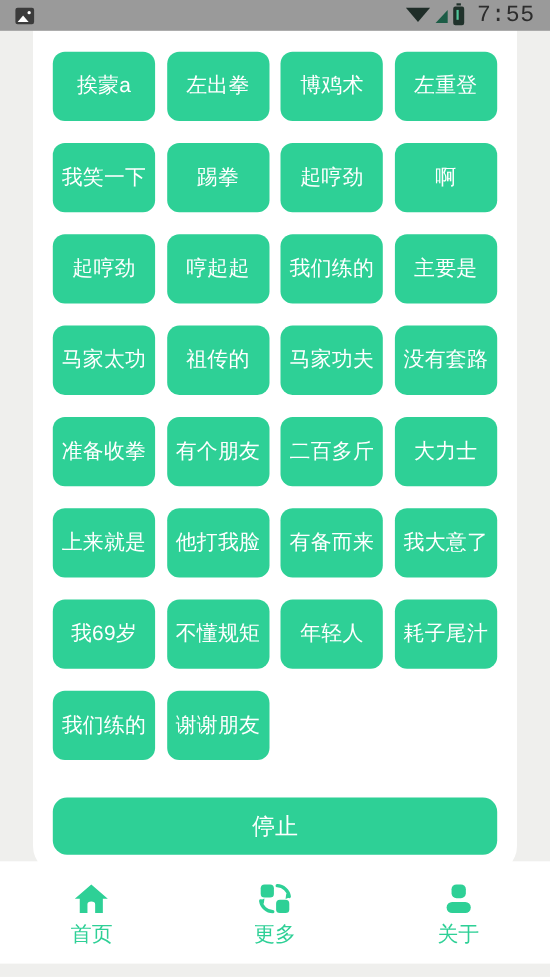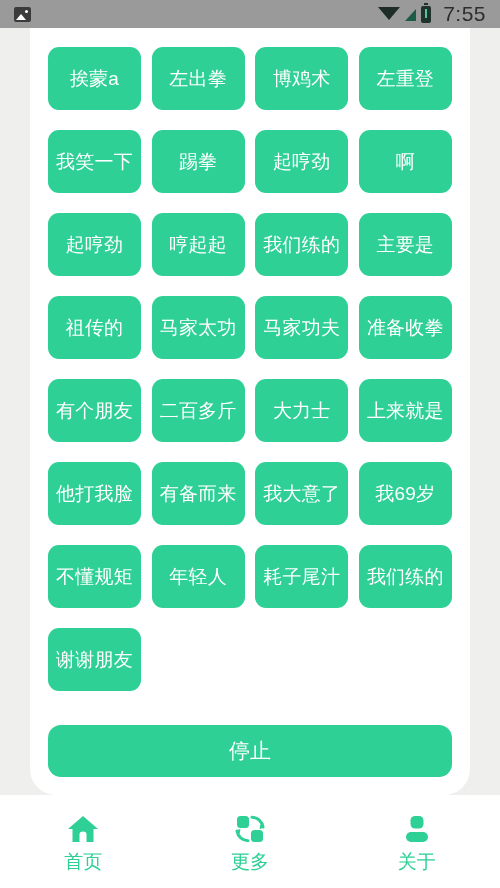--- a/index.html
+++ b/index.html
@@ -185,30 +185,30 @@
     position: absolute;
     top: 3px;
     left: 3.5px;
     width: 2px;
     height: 9px;
     background: #53c79c;
   }
   #status-time {
     color: #2d2d2d;
     font-size: 21px;
-    font-family: Liberation Sans, sans-serif;
+    font-family: Liberation Mono, monospace;
     padding-right: 14px;
     letter-spacing: 0.5px;
   }
 
   
   #bottom-nav {
     position: absolute;
     left: 0;
-    bottom: 0;
+    bottom: 12px;
     width: 500px;
     height: 93px;
     background: #ffffff;
     display: flex;
     align-items: center;
     z-index: 30;
   }
   .nav-item {
     flex: 1;
     height: 93px;
@@ -252,23 +252,24 @@
           <button class="chip">博鸡术</button>
           <button class="chip">左重登</button>
           <button class="chip">我笑一下</button>
           <button class="chip">踢拳</button>
           <button class="chip">起哼劲</button>
           <button class="chip">啊</button>
           <button class="chip">起哼劲</button>
           <button class="chip">哼起起</button>
           <button class="chip">我们练的</button>
           <button class="chip">主要是</button>
+          <button class="chip">马家太功</button>
           <button class="chip">祖传的</button>
-          <button class="chip">马家太功</button>
           <button class="chip">马家功夫</button>
+          <button class="chip">没有套路</button>
           <button class="chip">准备收拳</button>
           <button class="chip">有个朋友</button>
           <button class="chip">二百多斤</button>
           <button class="chip">大力士</button>
           <button class="chip">上来就是</button>
           <button class="chip">他打我脸</button>
           <button class="chip">有备而来</button>
           <button class="chip">我大意了</button>
           <button class="chip">我69岁</button>
           <button class="chip">不懂规矩</button>

